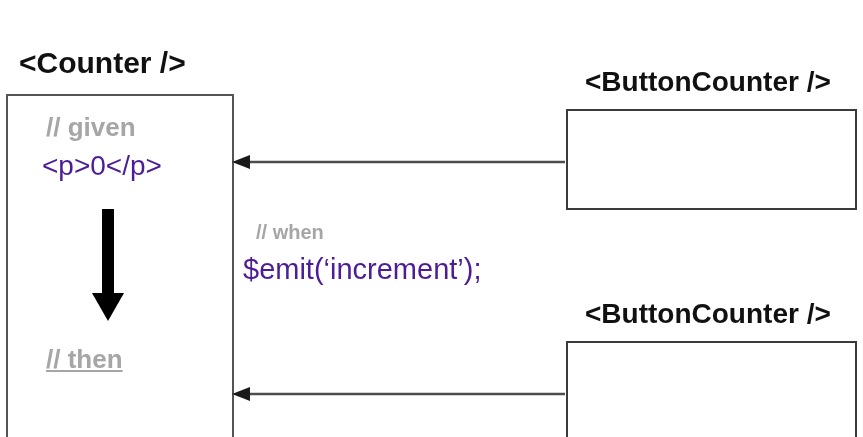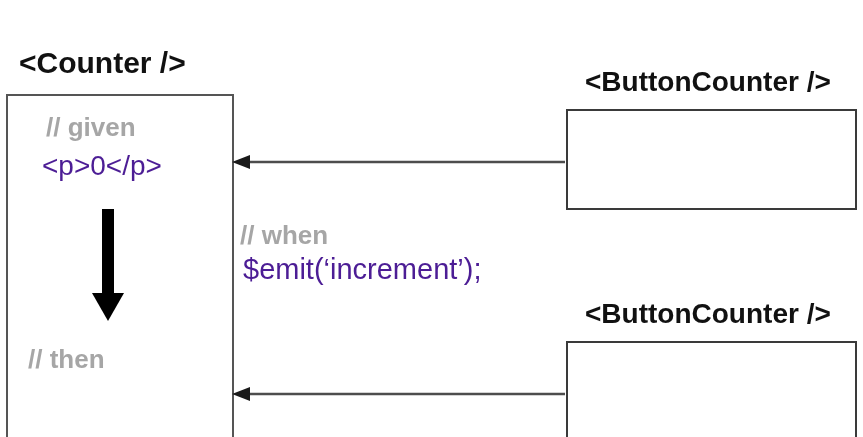--- a/index.html
+++ b/index.html
@@ -80,27 +80,27 @@
   .code {
     position: absolute;
     color: #4c1d95;
     font-weight: 400;
     font-size: 28px;
     white-space: nowrap;
     line-height: 1;
   }
   #given-comment { left: 46px; top: 72px; }
   #given-code    { left: 42px; top: 110px; }
-  #then-comment  { left: 28px; top: 304px; }
+  #then-comment  { left: 46px; top: 304px; text-decoration: underline; }
   #then-code     { left: 42px; top: 336px; }
   
   #when-comment {
-    left: 240px;
+    left: 256px;
     top: 180px;
-    font-size: 26px;
+    font-size: 20px;
   }
   #emit-code {
     left: 243px;
     top: 213px;
     font-size: 29px;
   }
   
   #arrows {
     position: absolute;
     left: 0;

